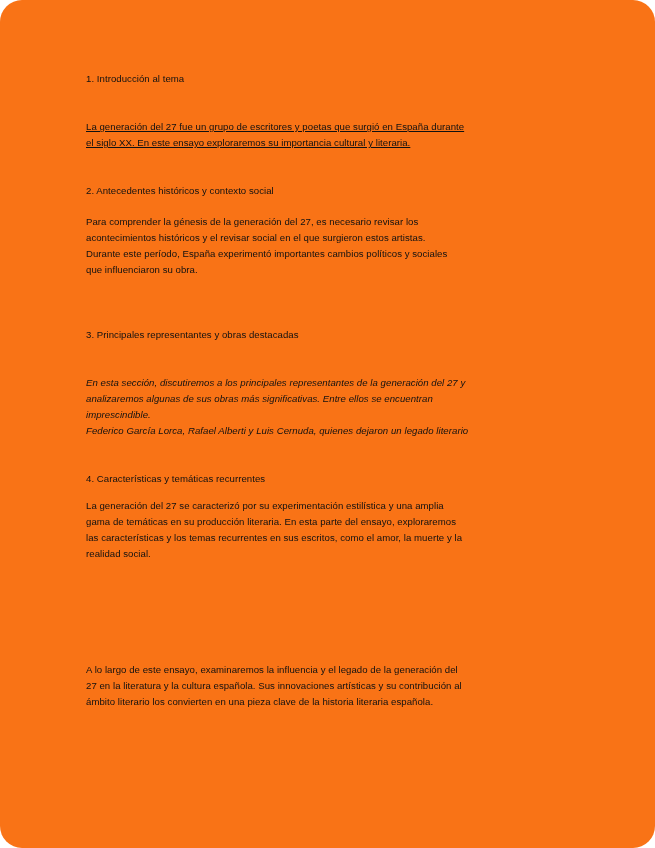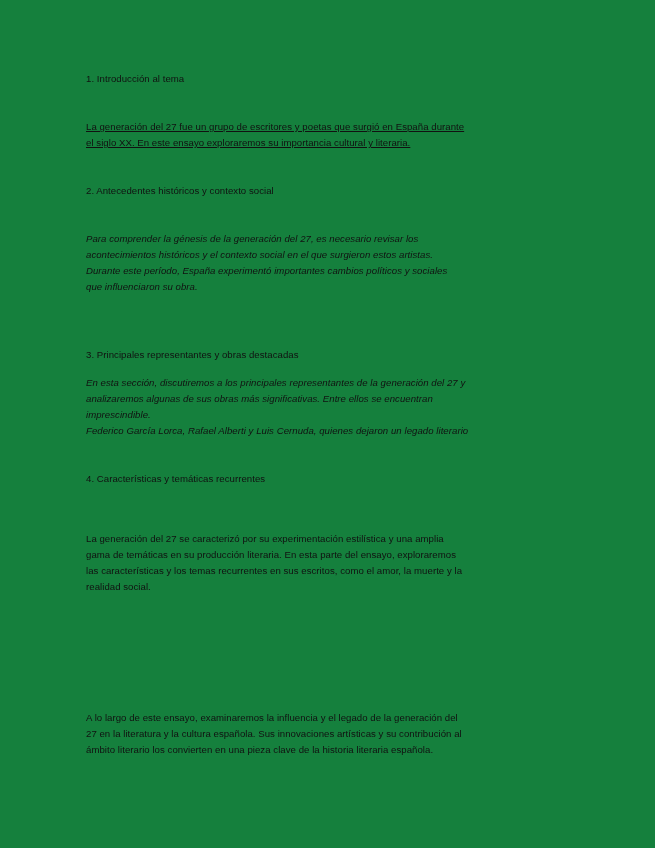--- a/index.html
+++ b/index.html
@@ -13,21 +13,22 @@
       position: relative;
       overflow: hidden;
       font-family: "Liberation Sans", sans-serif;
       color: #111111;
     }
     .page {
       position: absolute;
       left: 0; top: 0;
       width: 655px;
       height: 848px;
-      background: #15803d;
+      background: #f97316;
+      border-radius: 22px;
     }
     .block {
       position: absolute;
       left: 86px;
       width: 440px;
       font-size: 9.6px;
       line-height: 16px;
       letter-spacing: 0.05px;
       white-space: nowrap;
     }
@@ -39,42 +40,42 @@
 
 <div class="page">
 
   <div class="block heading" style="top:71px;">1. Introducción al tema</div>
   <div class="block para" style="top:119px;text-decoration:underline;">
     <span class="line">La generación del 27 fue un grupo de escritores y poetas que surgió en España durante</span>
     <span class="line">el siglo XX. En este ensayo exploraremos su importancia cultural y literaria.</span>
   </div>
 
   <div class="block heading" style="top:183px;">2. Antecedentes históricos y contexto social</div>
-  <div class="block para" style="top:231px;font-style:italic;">
+  <div class="block para" style="top:214px;">
     <span class="line">Para comprender la génesis de la generación del 27, es necesario revisar los</span>
-    <span class="line">acontecimientos históricos y el contexto social en el que surgieron estos artistas.</span>
+    <span class="line">acontecimientos históricos y el revisar social en el que surgieron estos artistas.</span>
     <span class="line">Durante este período, España experimentó importantes cambios políticos y sociales</span>
     <span class="line">que influenciaron su obra.</span>
   </div>
 
-  <div class="block heading" style="top:327px;margin-top:20px;">3. Principales representantes y obras destacadas</div>
+  <div class="block heading" style="top:327px;">3. Principales representantes y obras destacadas</div>
   <div class="block para" style="top:375px;font-style:italic;">
     <span class="line">En esta sección, discutiremos a los principales representantes de la generación del 27 y</span>
     <span class="line">analizaremos algunas de sus obras más significativas. Entre ellos se encuentran</span>
     <span class="line">imprescindible.</span>
     <span class="line">Federico García Lorca, Rafael Alberti y Luis Cernuda, quienes dejaron un legado literario</span>
   </div>
 
   <div class="block heading" style="top:471px;">4. Características y temáticas recurrentes</div>
-  <div class="block para" style="top:531px;">
+  <div class="block para" style="top:498px;">
     <span class="line">La generación del 27 se caracterizó por su experimentación estilística y una amplia</span>
     <span class="line">gama de temáticas en su producción literaria. En esta parte del ensayo, exploraremos</span>
     <span class="line">las características y los temas recurrentes en sus escritos, como el amor, la muerte y la</span>
     <span class="line">realidad social.</span>
   </div>
 
-  <div class="block para" style="top:662px;margin-top:48px;">
+  <div class="block para" style="top:662px;">
     <span class="line">A lo largo de este ensayo, examinaremos la influencia y el legado de la generación del</span>
     <span class="line">27 en la literatura y la cultura española. Sus innovaciones artísticas y su contribución al</span>
     <span class="line">ámbito literario los convierten en una pieza clave de la historia literaria española.</span>
   </div>
 
 </div>
 
 </body></html>

